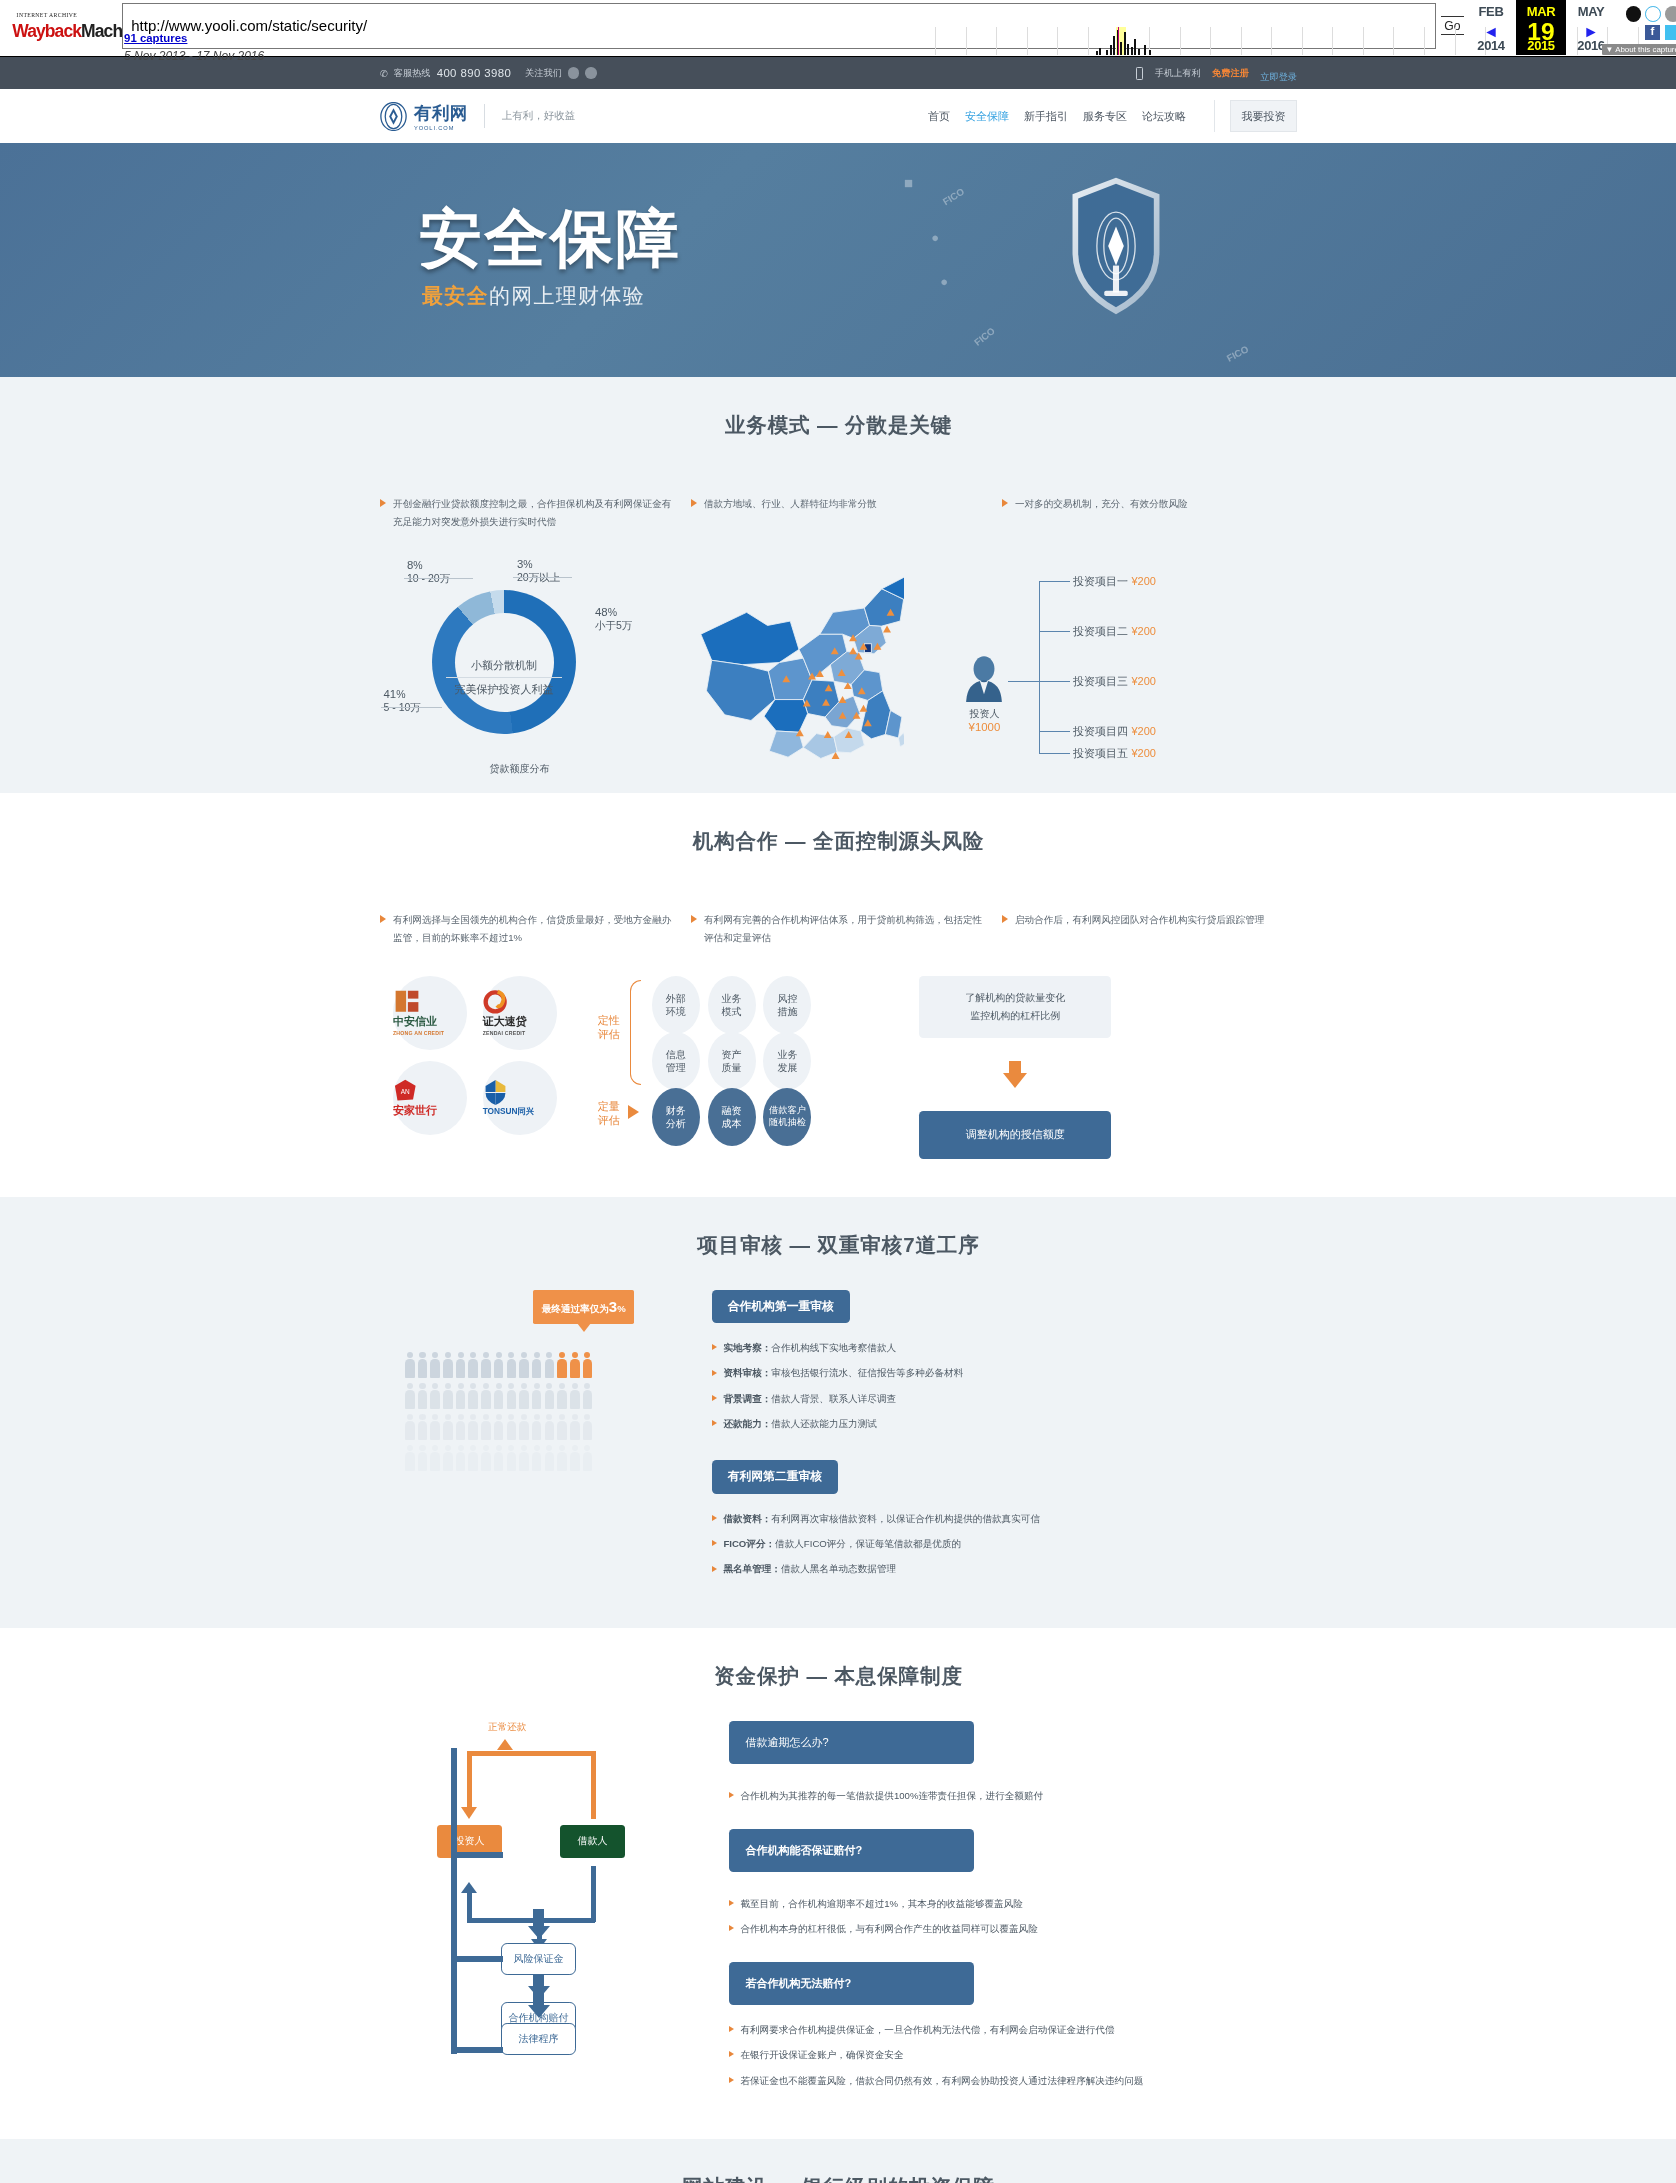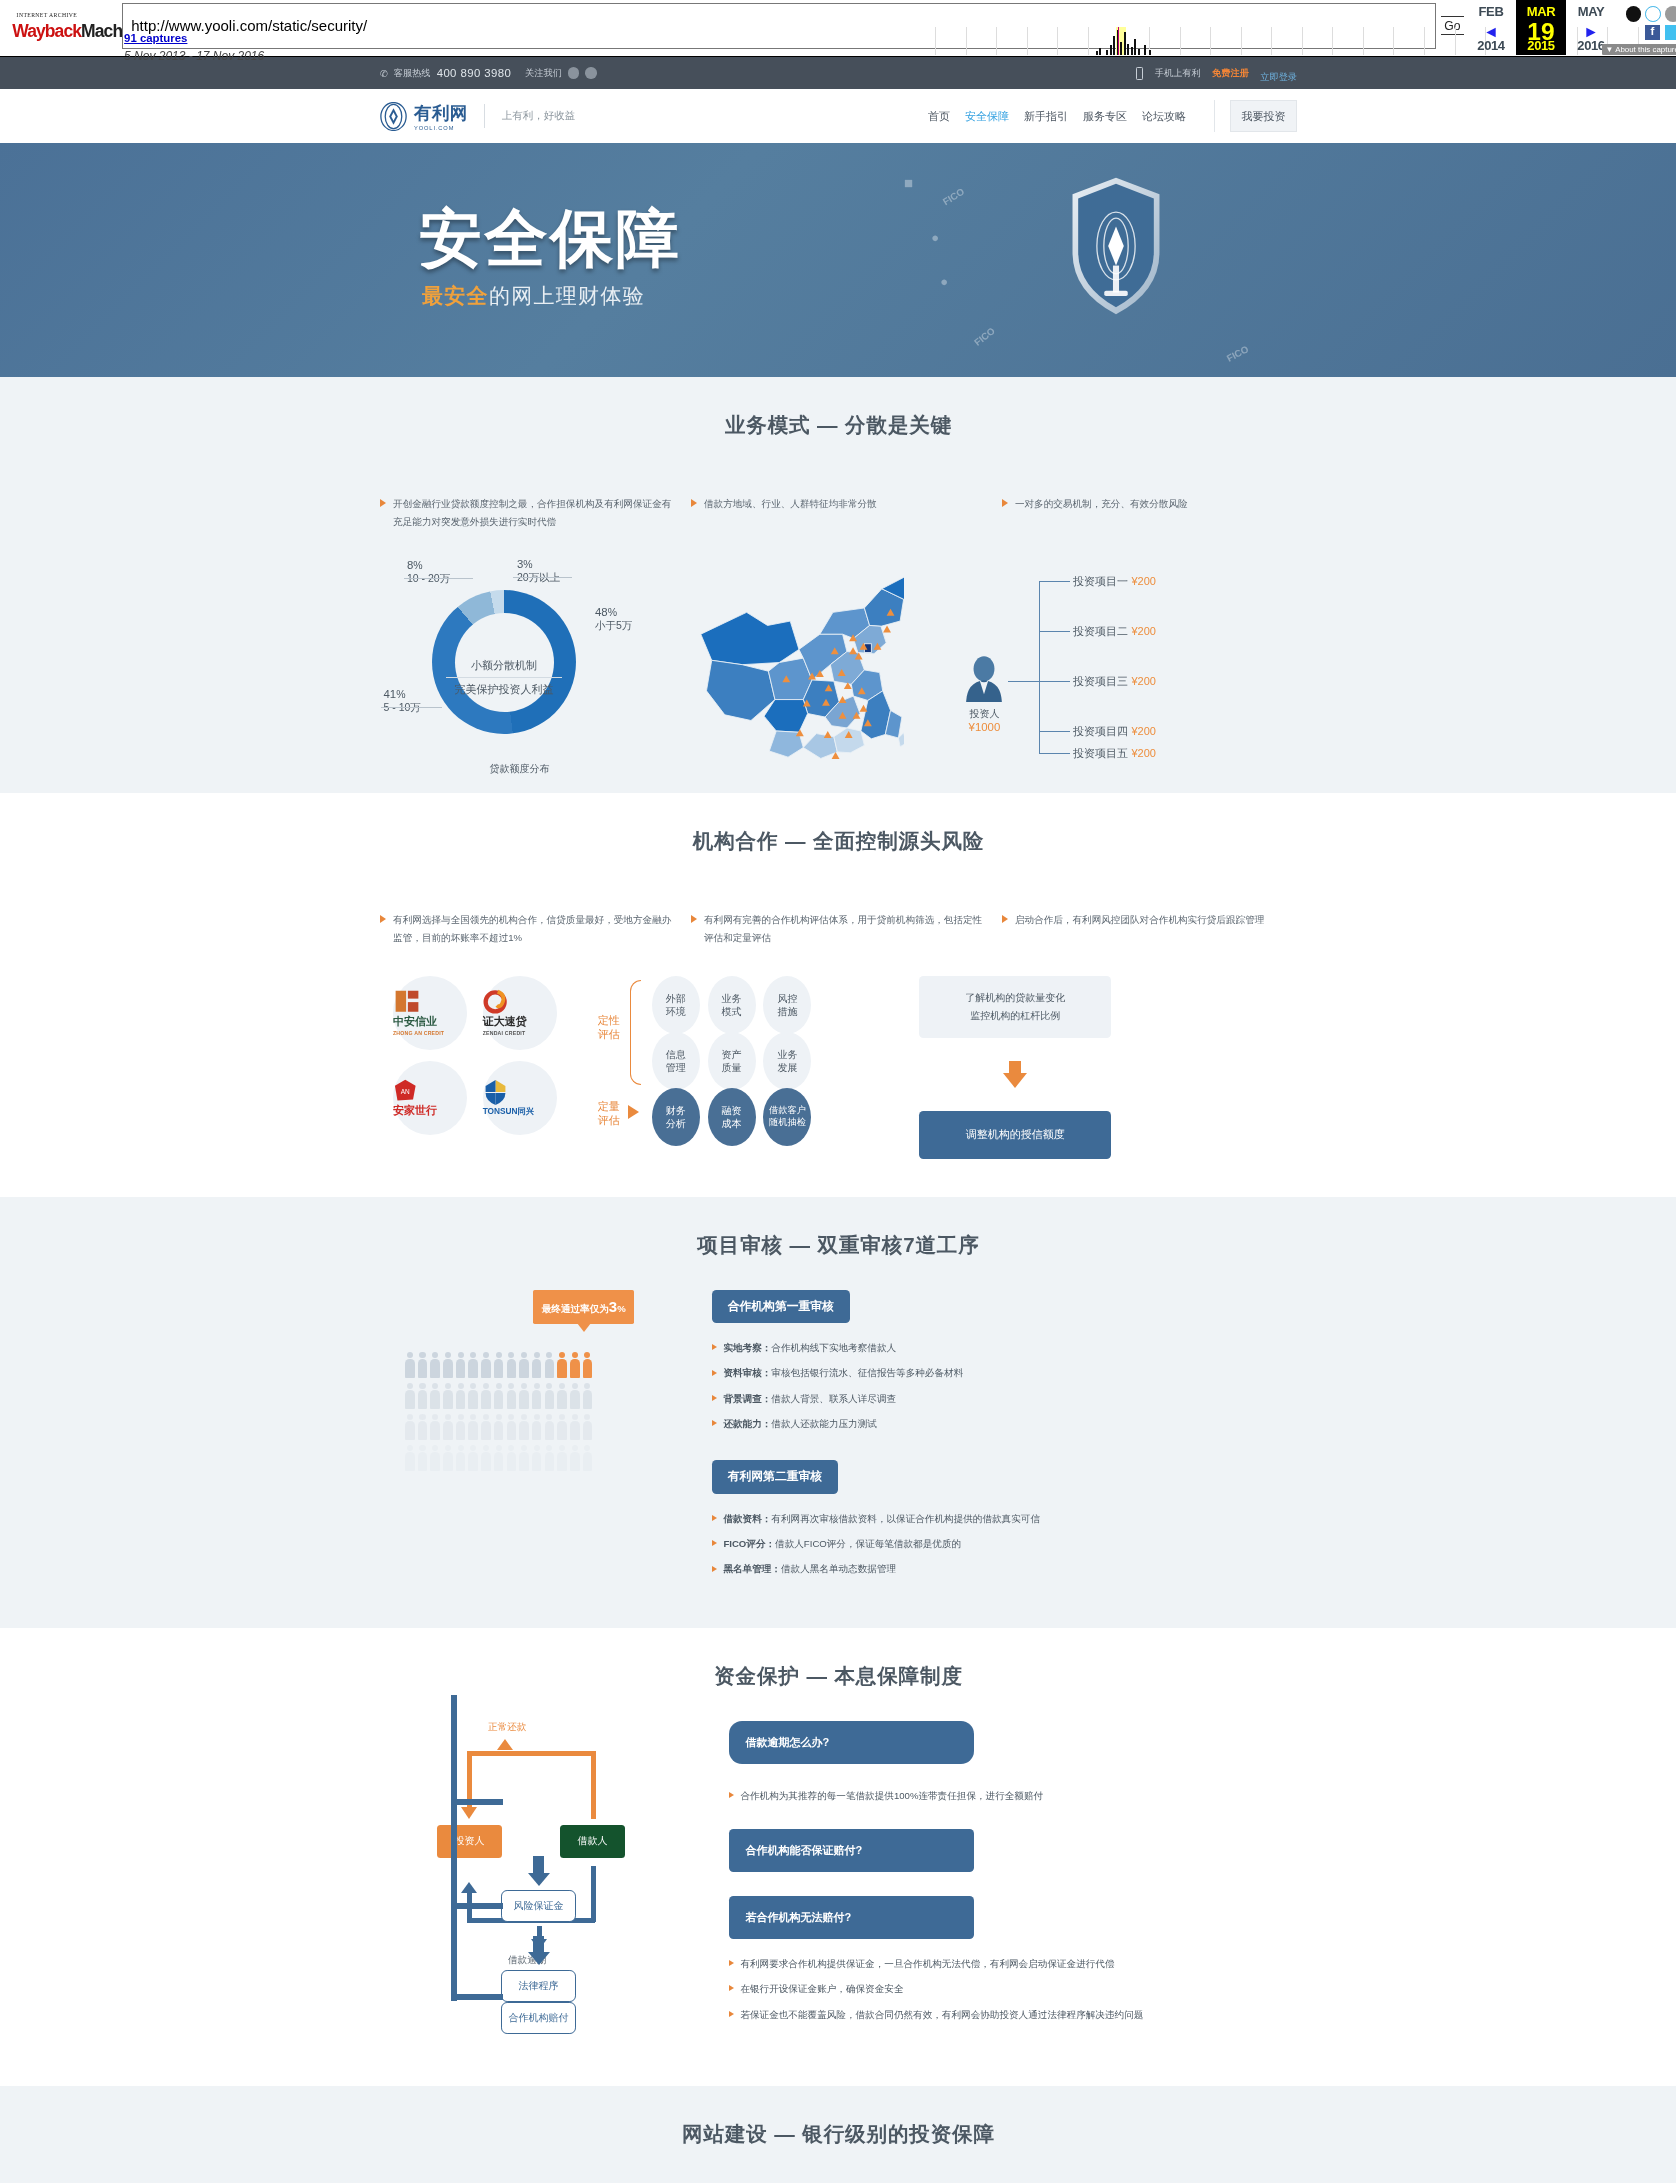--- a/index.html
+++ b/index.html
@@ -893,28 +893,38 @@
         <div style="position:absolute;left:157px;top:205px;width:4.8px;height:15.7px;background:#3e6a96;"></div>
         <div style="position:absolute;left:151px;top:218px;width:0;height:0;border-left:8.7px solid transparent;border-right:8.7px solid transparent;border-top:11.4px solid #3e6a96;"></div>
         <div style="position:absolute;left:128px;top:233px;font-size:9.6px;color:#5a656f;">借款逾期</div>
         <div style="position:absolute;left:153px;top:251px;width:11.4px;height:15.7px;background:#3e6a96;"></div>
         <div style="position:absolute;left:148px;top:265px;width:0;height:0;border-left:11px solid transparent;border-right:11px solid transparent;border-top:13px solid #3e6a96;"></div>
         <div class="flowbox" style="position:absolute;left:121px;top:281px;">合作机构赔付</div>
         <div style="position:absolute;left:61px;top:0;width:4.8px;height:0;"></div>
       </div>
 
       <div style="flex:1 1 auto;">
-        <div class="darkbox" style="width:245px;padding:14px 9px;text-align:left;padding-left:16.6px;font-weight:bold;border-radius:13px;">借款逾期怎么办?</div>
+        <div class="darkbox" style="width:245px;padding:14px 9px;text-align:left;padding-left:16.6px;font-weight:normal;">借款逾期怎么办?</div>
         <ul class="bullets" style="margin-top:23px;">
           <li>
               <span class="btri"></span>
               <span>合作机构为其推荐的每一笔借款提供100%连带责任担保，进行全额赔付</span>
             </li>
         </ul>
         <div class="darkbox" style="width:245px;padding:14px 8.7px;text-align:left;padding-left:16.6px;font-weight:bold;margin-top:24.5px;">合作机构能否保证赔付?</div>
+        <ul class="bullets" style="margin-top:23px;">
+          <li>
+              <span class="btri"></span>
+              <span>截至目前，合作机构逾期率不超过1%，其本身的收益能够覆盖风险</span>
+            </li>
+          <li>
+              <span class="btri"></span>
+              <span>合作机构本身的杠杆很低，与有利网合作产生的收益同样可以覆盖风险</span>
+            </li>
+        </ul>
         <div class="darkbox" style="width:245px;padding:14px 8.7px;text-align:left;padding-left:16.6px;font-weight:bold;margin-top:24.5px;">若合作机构无法赔付?</div>
         <ul class="bullets" style="">
           <li>
               <span class="btri"></span>
               <span>有利网要求合作机构提供保证金，一旦合作机构无法代偿，有利网会启动保证金进行代偿</span>
             </li>
           <li>
               <span class="btri"></span>
               <span>在银行开设保证金账户，确保资金安全</span>
             </li>

